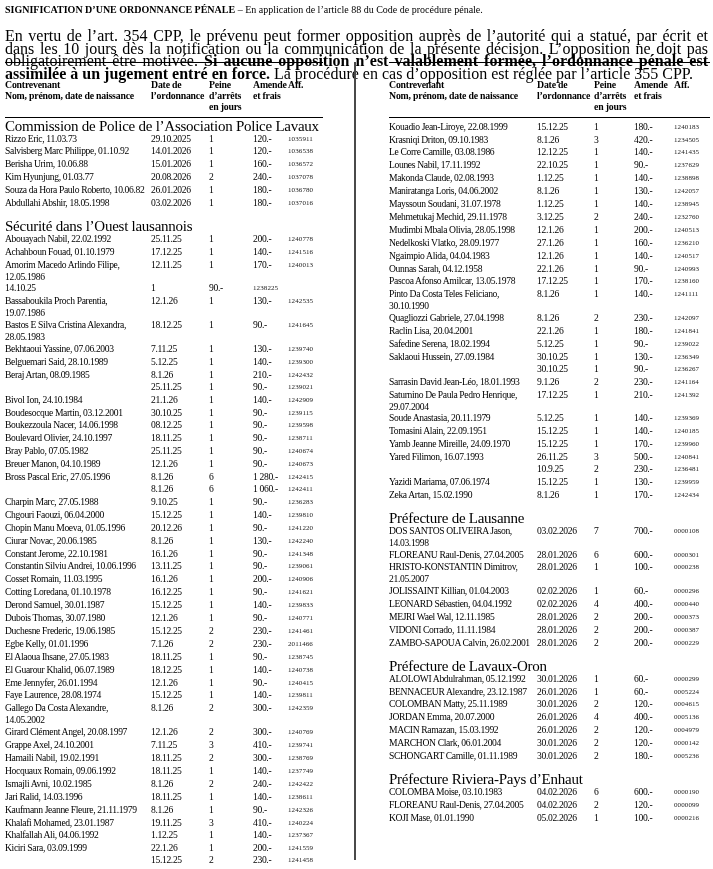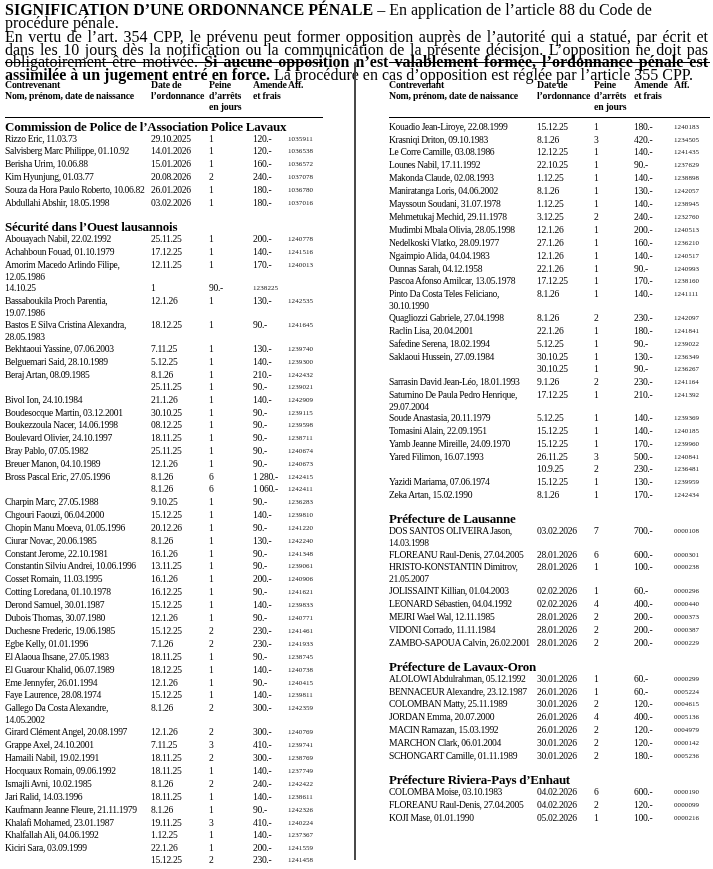--- a/index.html
+++ b/index.html
@@ -1,41 +1,41 @@
 <!DOCTYPE html>
 <html><head>
 <meta charset="utf-8">
 <style>
   html,body { margin:0; padding:0; }
   body {
     width:713px; height:869px; background:#ffffff; color:#000;
     font-family:"Liberation Serif", serif; position:relative; overflow:hidden;
   }
   .doc-header { position:absolute; left:5px; top:3px; width:703px; }
-  .doc-title { font-size:16px; line-height:13px; margin-bottom:2px; }
+  .doc-title { font-size:10px; line-height:13px; margin-bottom:14px; }
   .doc-title .t-bold { font-weight:bold; }
   .intro { font-size:16px; line-height:12.7px; text-align:justify; }
   .intro .i-bold { font-weight:bold; }
 
   .col { position:absolute; top:62px; }
   .col-left  { left:5px;   width:318px; }
   .col-right { left:389px; width:321px; }
   .divider { position:absolute; left:354px; top:62px; width:1.5px; height:798px; background:#4a4a4a; }
 
   .thead {
     border-top:1.6px solid #000; border-bottom:1.6px solid #000;
     padding:16px 0 4px; display:grid; font-weight:bold;
     font-size:9.8px; line-height:11.2px; letter-spacing:-0.2px;
   }
   .col-left  .thead, .col-left  .row { grid-template-columns:146px 58px 44px 35px 1fr; }
   .col-right .thead, .col-right .row { grid-template-columns:148px 57px 40px 40px 1fr; }
 
   .rows { padding-top:3px; }
   .section + .section { margin-top:11px; }
-  .sec-title { font-weight:bold; font-size:13px; line-height:11.9px; letter-spacing:-0.25px; }
+  .sec-title { font-weight:normal; font-size:15px; line-height:11.9px; letter-spacing:-0.25px; }
   .row { display:grid; align-items:start; }
   .cell { font-size:9.6px; line-height:11.9px; letter-spacing:-0.35px; }
   .cell div { min-height:11.9px; }
   .c-name { padding-right:3px; }
   .c-aff  { font-size:7px; letter-spacing:0.1px; color:#222; padding-top:1px; }
 </style>
 </head>
 <body>
 
 <div class="doc-header">
@@ -645,21 +645,21 @@
           <div class="cell c-date">
             <div>7.1.26</div>
           </div>
           <div class="cell c-peine">
             <div>2</div>
           </div>
           <div class="cell c-amende">
             <div>230.-</div>
           </div>
           <div class="cell c-aff">
-            <div>1241933</div>
+            <div>2011466</div>
           </div>
         </div>
         <div class="row">
           <div class="cell c-name">
             <div>El Alaoua Ihsane, 27.05.1983</div>
           </div>
           <div class="cell c-date">
             <div>18.11.25</div>
           </div>
           <div class="cell c-peine">

